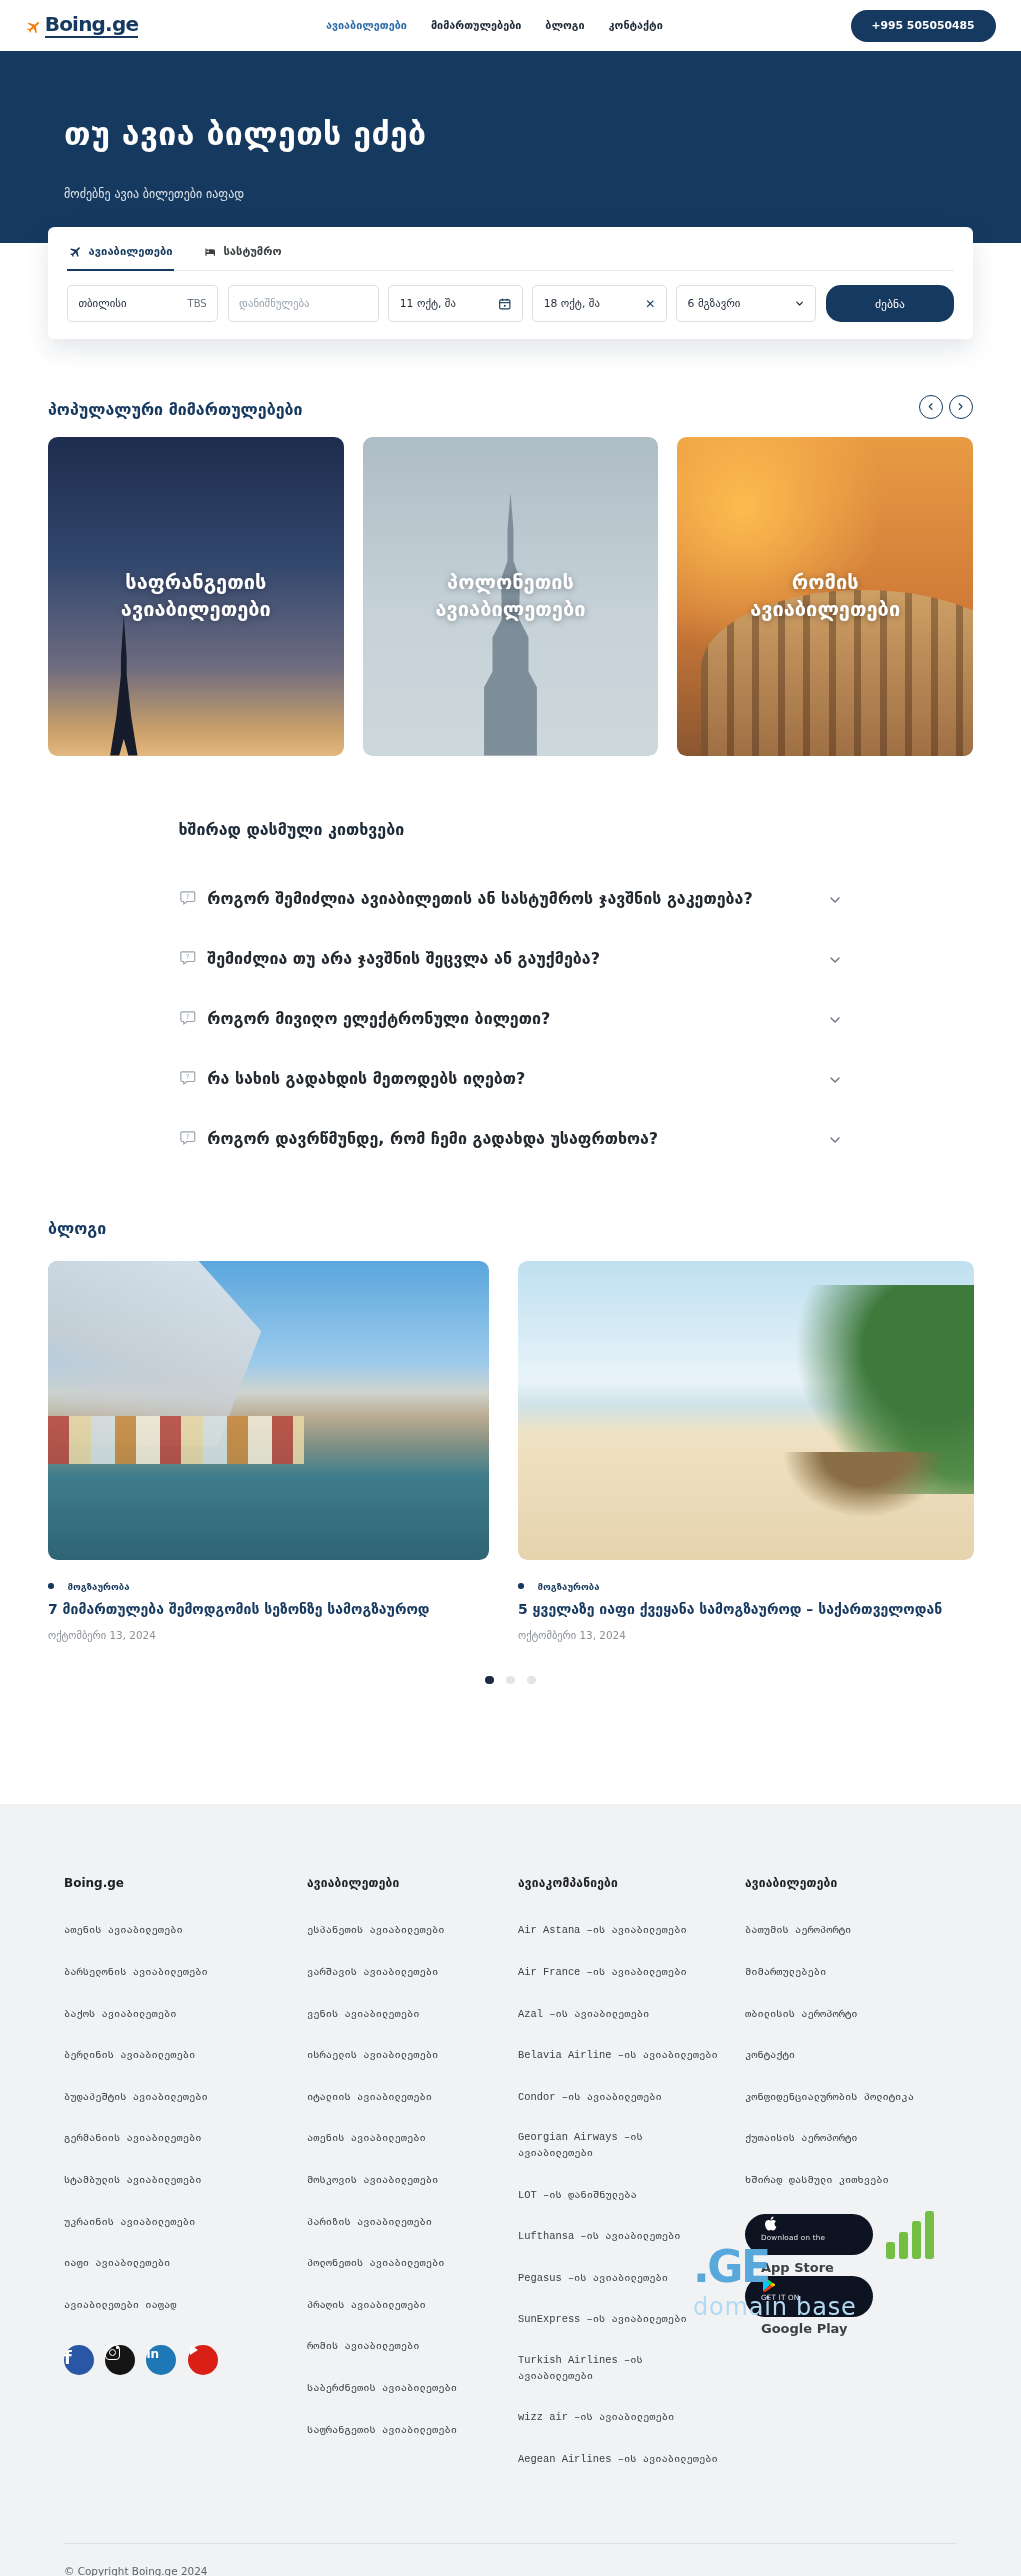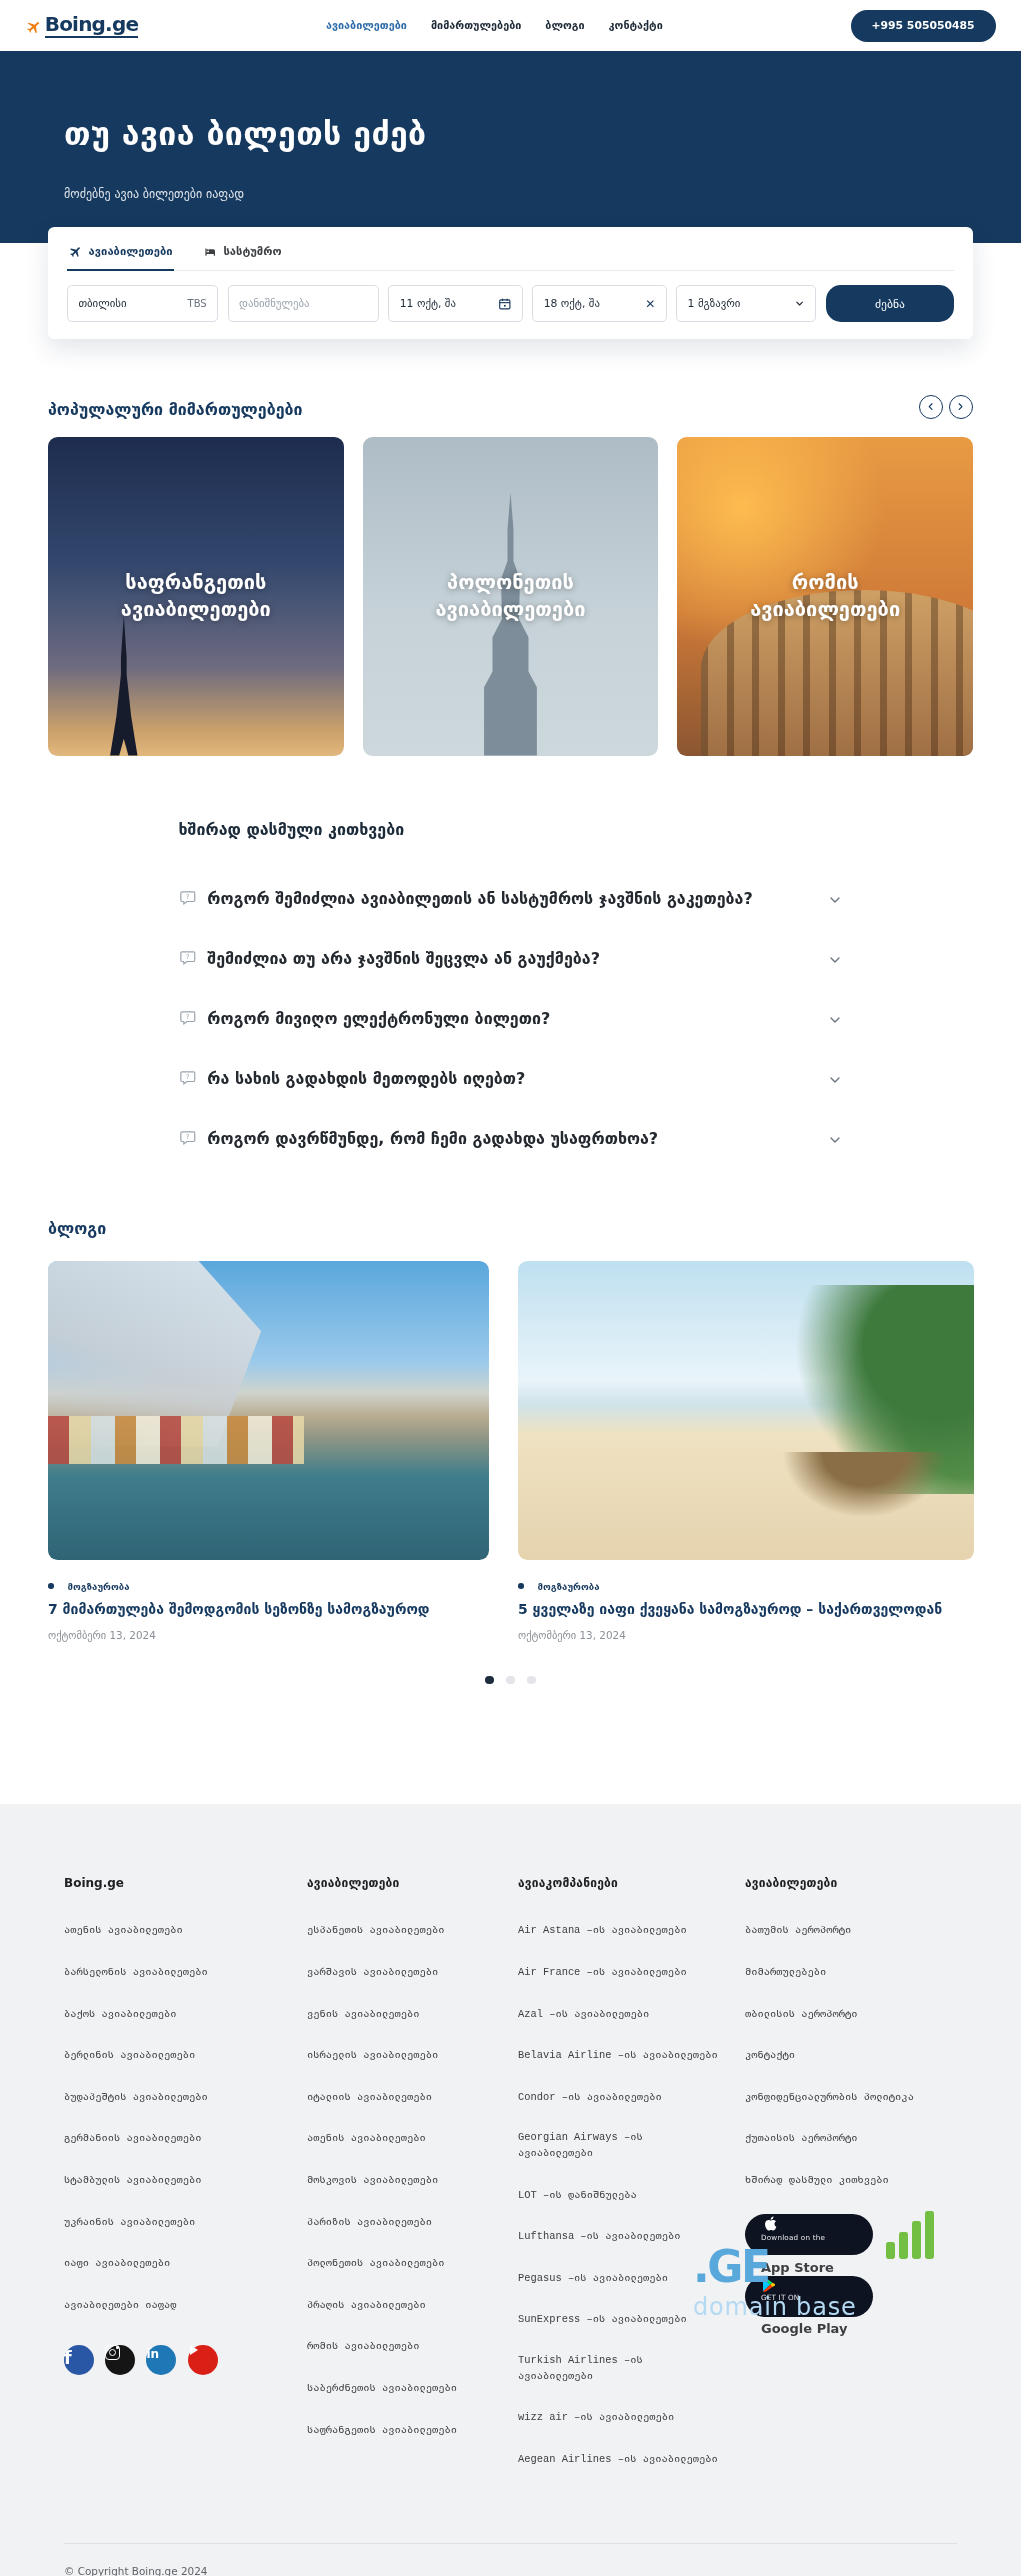--- a/index.html
+++ b/index.html
@@ -190,21 +190,21 @@
               <line x1="3" y1="10" x2="21" y2="10"></line>
               <rect x="10.5" y="14" width="3" height="3" fill="#16395f" stroke="none"></rect>
             </svg>
         </span>
       </div>
       <div class="field">
         <span class="val">18 ოქტ, შა</span>
         <span class="x">✕</span>
       </div>
       <div class="field select" style="flex:1.05;">
-        <span class="val">1 მგზავრი</span>
+        <span class="val">6 მგზავრი</span>
         <span>
           <svg width="11.2" height="11.2" viewBox="0 0 24 24" fill="none" stroke="#1f2a37" stroke-width="2.4" stroke-linecap="round" stroke-linejoin="round">
               <polyline points="6 9 12 15 18 9"></polyline>
             </svg>
         </span>
       </div>
       <button class="search-btn">ძებნა</button>
     </div>
   </div>
 </section>

